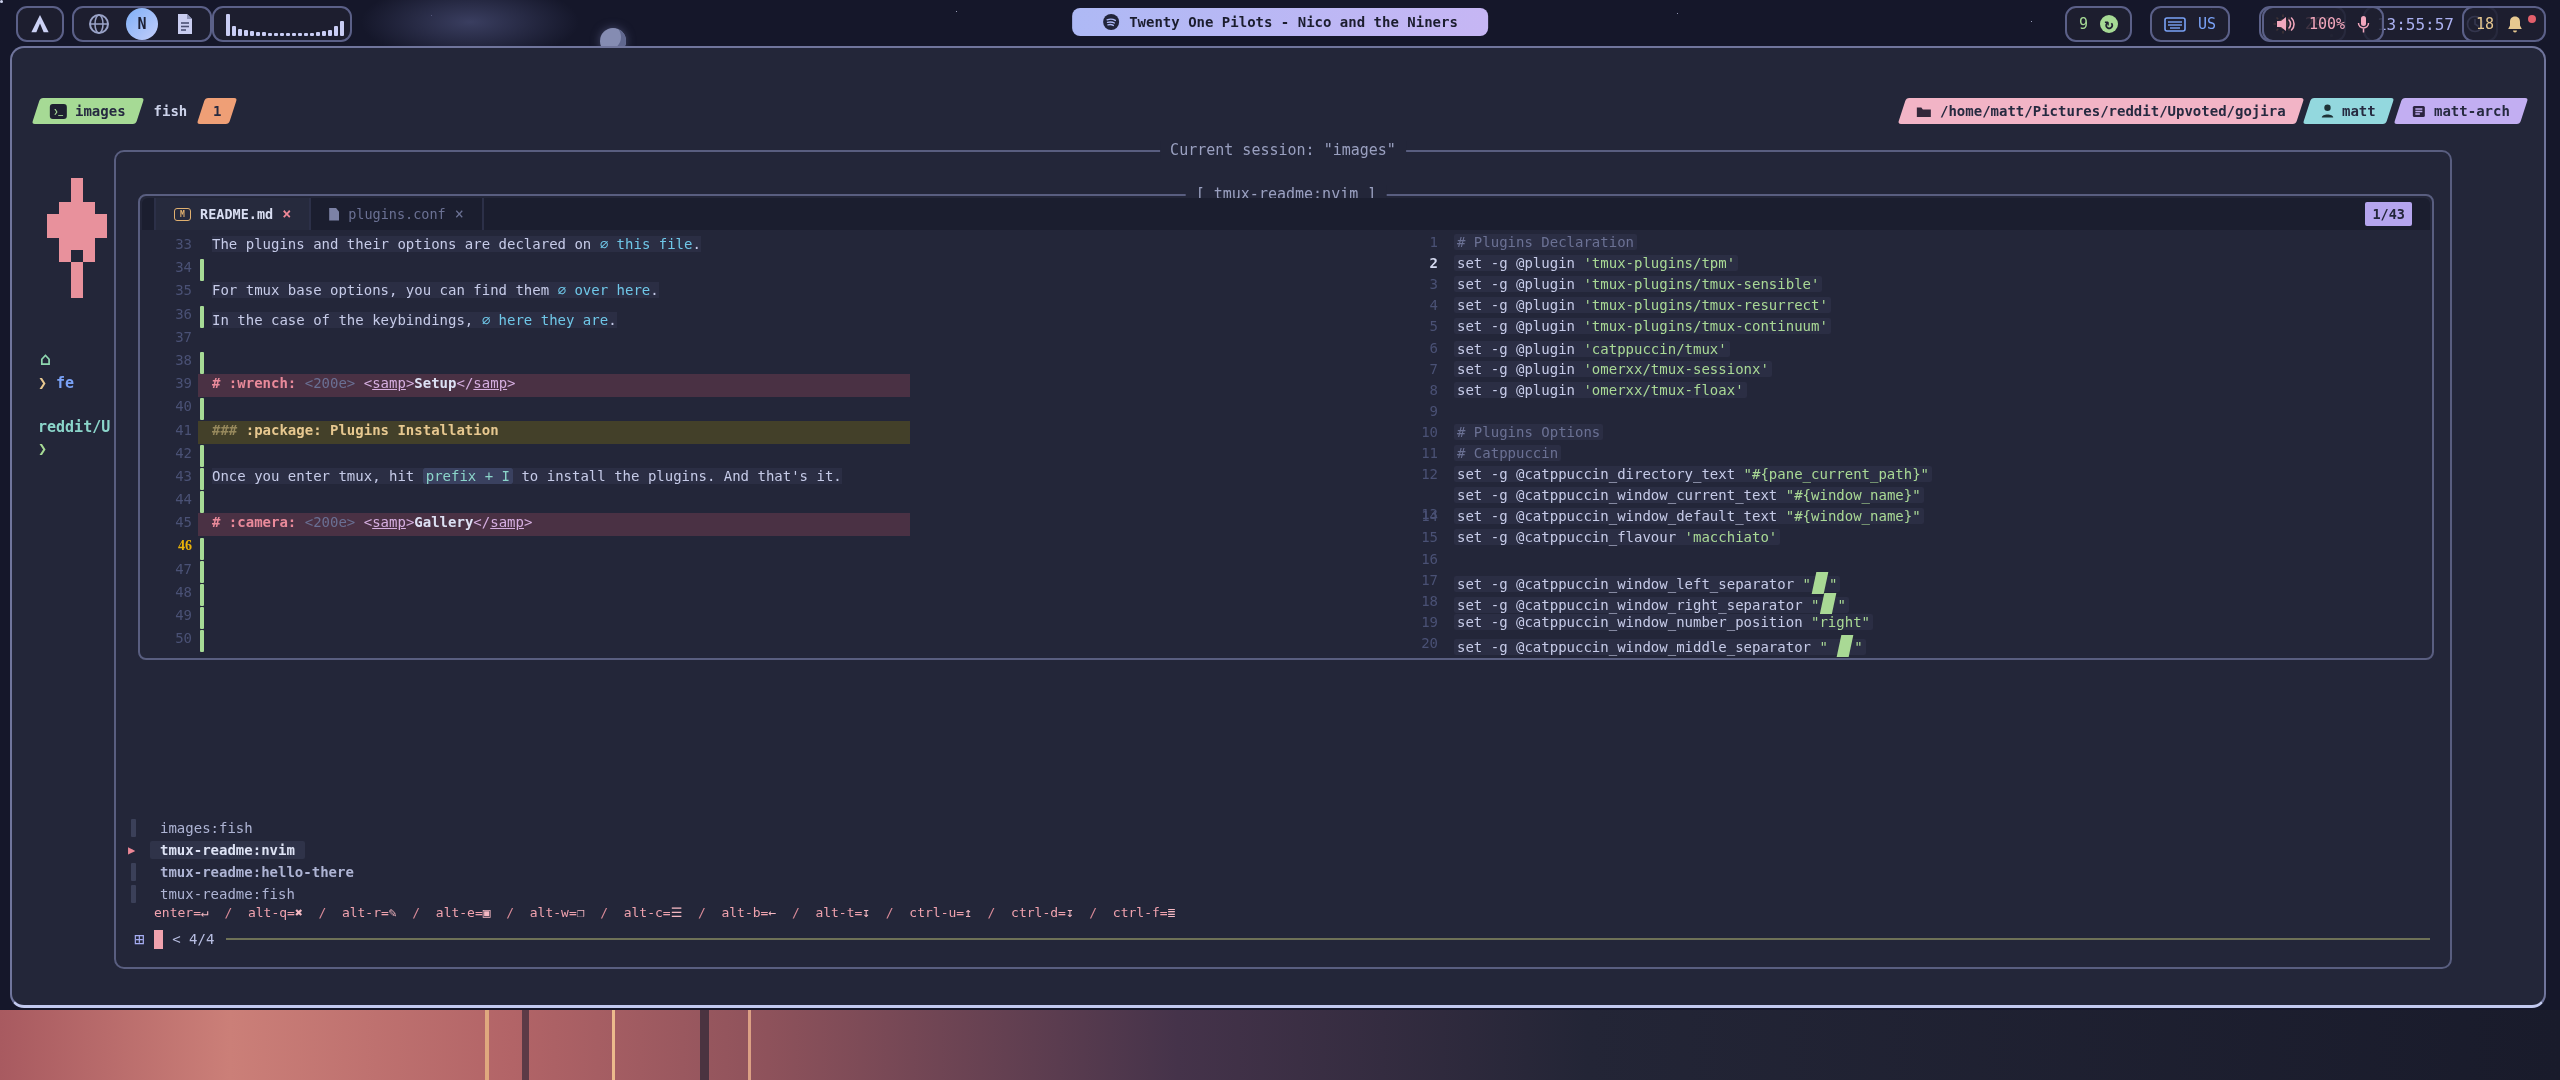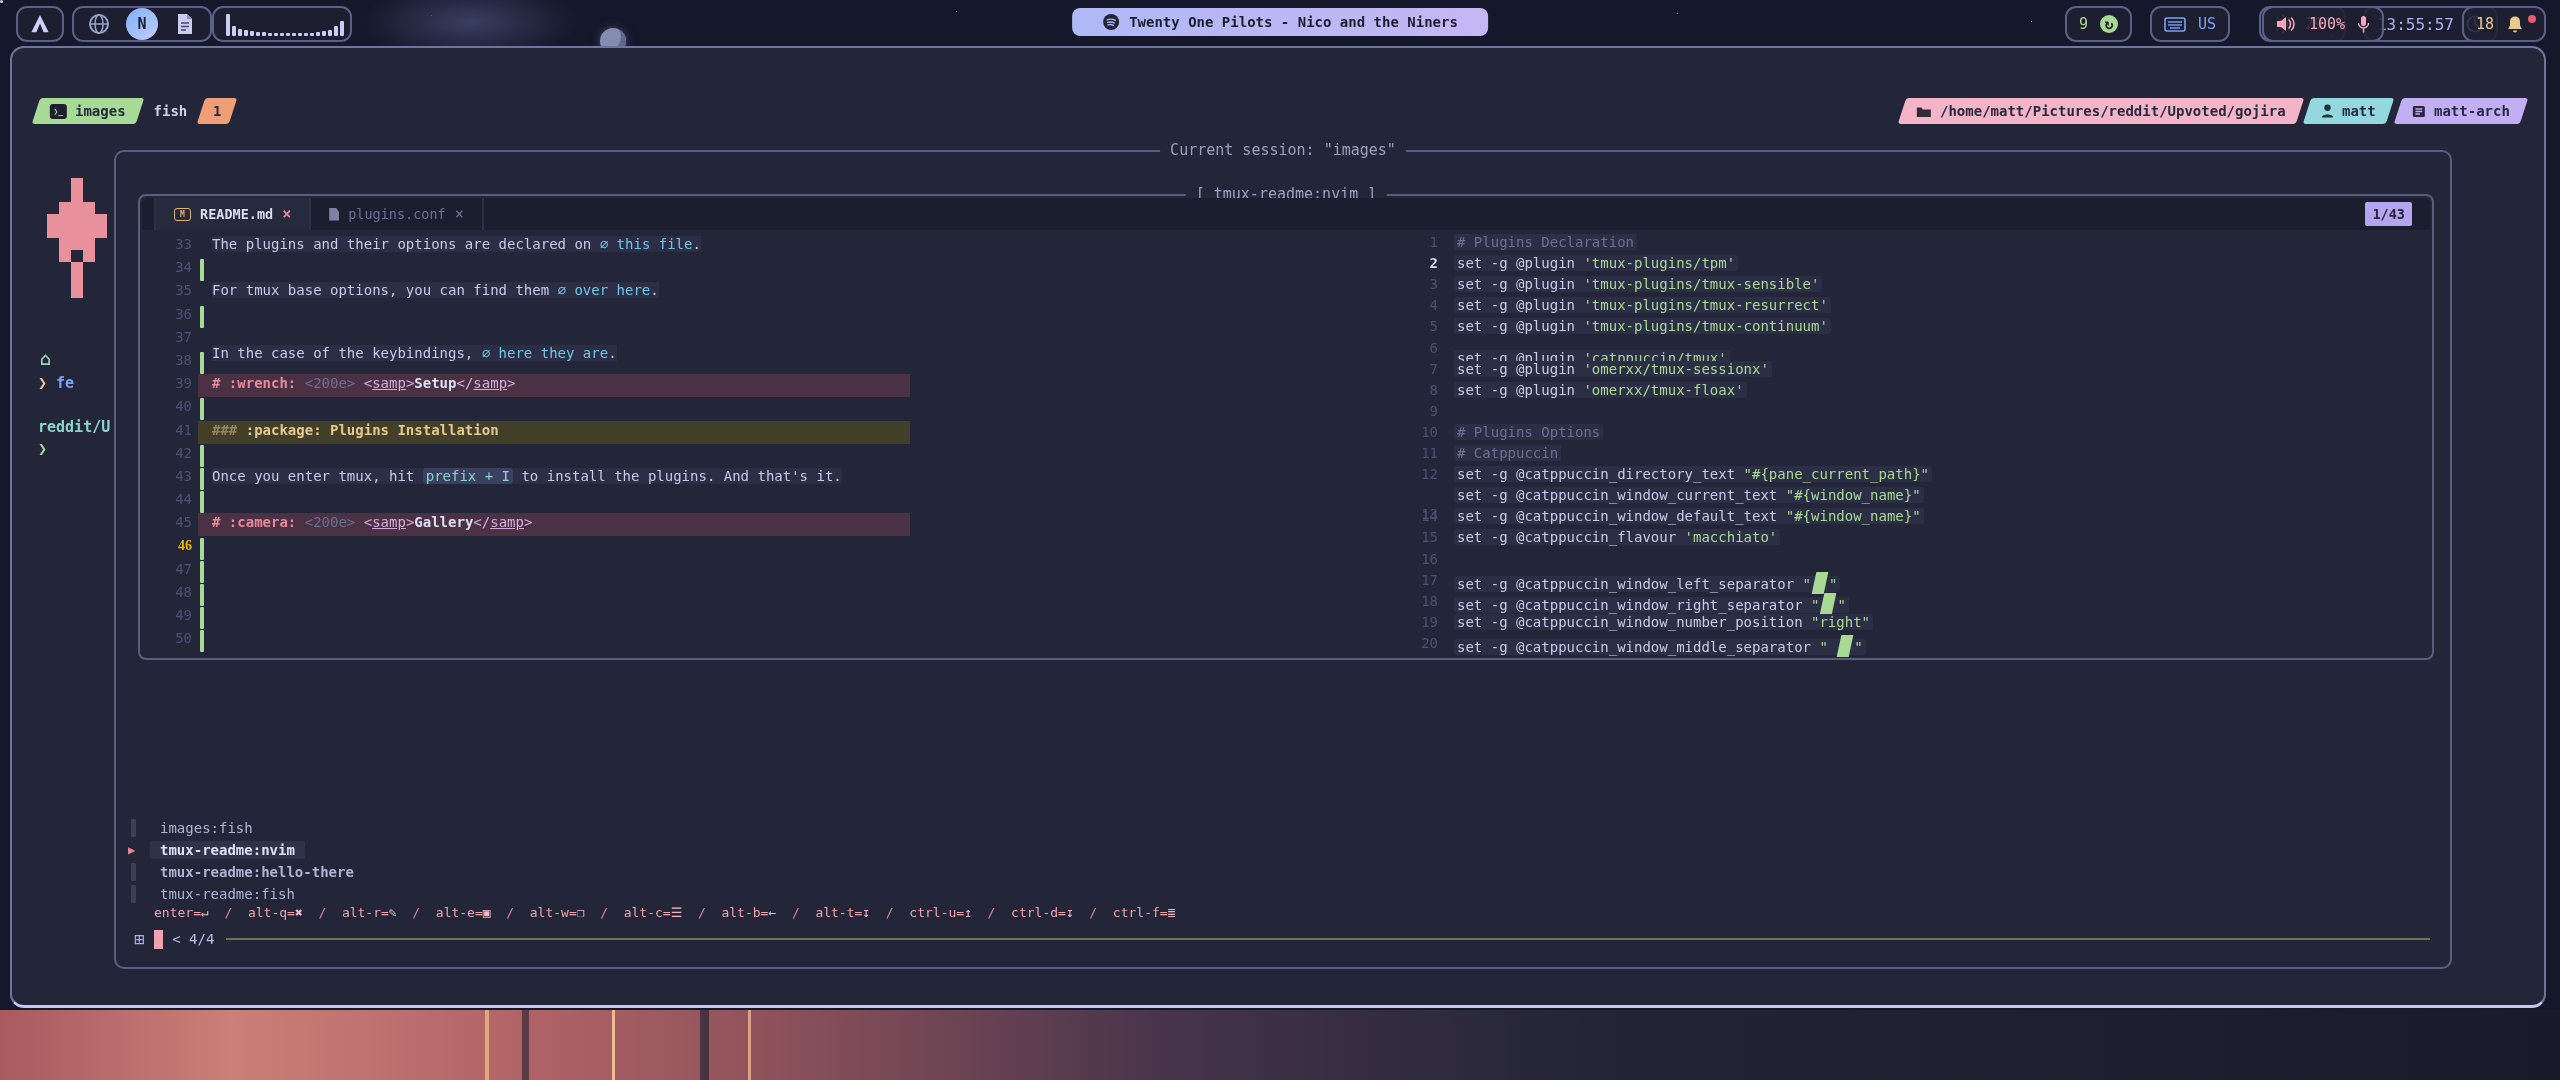--- a/index.html
+++ b/index.html
@@ -368,21 +368,21 @@
       <div class="left-pane">
           <div class="lnum" style="top: 40px;">33</div>
           <div class="ltxt chip" style="top: 40px;"><span class="s-fg">The plugins and their options are declared on </span><span class="s-link">∅ this file</span><span class="s-fg">.</span></div>
           <div class="lnum" style="top: 63.2px;">34</div>
           <div class="gbar" style="top: 63.2px;"></div>
           <div class="lnum" style="top: 86.4px;">35</div>
           <div class="ltxt chip" style="top: 86.4px;"><span class="s-fg">For tmux base options, you can find them </span><span class="s-link">∅ over here</span><span class="s-fg">.</span></div>
           <div class="lnum" style="top: 109.6px;">36</div>
           <div class="gbar" style="top: 109.6px;"></div>
           <div class="lnum" style="top: 132.8px;">37</div>
-          <div class="ltxt chip" style="top: 149px;"><span class="s-fg">In the case of the keybindings, </span><span class="s-link">∅ here they are</span><span class="s-fg">.</span></div>
+          <div class="ltxt chip" style="top: 116px;"><span class="s-fg">In the case of the keybindings, </span><span class="s-link">∅ here they are</span><span class="s-fg">.</span></div>
           <div class="lnum" style="top: 156px;">38</div>
           <div class="gbar" style="top: 156px;"></div>
           <div class="hlbg hl-red" style="top: 178.2px;"></div>
           <div class="lnum" style="top: 179.2px;">39</div>
           <div class="ltxt" style="top: 179.2px;"><span class="s-red"># :wrench: </span><span class="s-dim">&lt;200e&gt; </span><span class="s-tag">&lt;</span><span class="s-tagu">samp</span><span class="s-tag">&gt;</span><span class="s-white">Setup</span><span class="s-tag">&lt;</span><span class="s-tag">/</span><span class="s-tagu">samp</span><span class="s-tag">&gt;</span></div>
           <div class="lnum" style="top: 202.4px;">40</div>
           <div class="gbar" style="top: 202.4px;"></div>
           <div class="hlbg hl-olive" style="top: 224.6px;"></div>
           <div class="lnum" style="top: 225.6px;">41</div>
           <div class="ltxt" style="top: 225.6px;"><span class="s-ydim">### </span><span class="s-yellow">:package: Plugins Installation</span></div>
@@ -412,21 +412,21 @@
           <div class="rtxt" style="top: 38px;"><span class="chip2"><span class="s-cmt"># Plugins Declaration</span></span></div>
           <div class="rnum cur" style="top: 59.1px;">2</div>
           <div class="rtxt" style="top: 59.1px;"><span class="chip2"><span class="s-cfg">set -g @plugin </span><span class="s-str">'tmux-plugins/tpm'</span></span></div>
           <div class="rnum" style="top: 80.2px;">3</div>
           <div class="rtxt" style="top: 80.2px;"><span class="chip2"><span class="s-cfg">set -g @plugin </span><span class="s-str">'tmux-plugins/tmux-sensible'</span></span></div>
           <div class="rnum" style="top: 101.3px;">4</div>
           <div class="rtxt" style="top: 101.3px;"><span class="chip2"><span class="s-cfg">set -g @plugin </span><span class="s-str">'tmux-plugins/tmux-resurrect'</span></span></div>
           <div class="rnum" style="top: 122.4px;">5</div>
           <div class="rtxt" style="top: 122.4px;"><span class="chip2"><span class="s-cfg">set -g @plugin </span><span class="s-str">'tmux-plugins/tmux-continuum'</span></span></div>
           <div class="rnum" style="top: 143.5px;">6</div>
-          <div class="rtxt" style="top: 154px; text-align: center;"><span class="chip2"><span class="s-cfg">set -g @plugin </span><span class="s-str">'catppuccin/tmux'</span></span></div>
+          <div class="rtxt" style="top: 145px; text-align: center;"><span class="chip2"><span class="s-cfg">set -g @plugin </span><span class="s-str">'catppuccin/tmux'</span></span></div>
           <div class="rnum" style="top: 164.6px;">7</div>
           <div class="rtxt" style="top: 164.6px;"><span class="chip2"><span class="s-cfg">set -g @plugin </span><span class="s-str">'omerxx/tmux-sessionx'</span></span></div>
           <div class="rnum" style="top: 185.7px;">8</div>
           <div class="rtxt" style="top: 185.7px;"><span class="chip2"><span class="s-cfg">set -g @plugin </span><span class="s-str">'omerxx/tmux-floax'</span></span></div>
           <div class="rnum" style="top: 206.8px;">9</div>
           <div class="rnum" style="top: 227.9px;">10</div>
           <div class="rtxt" style="top: 227.9px;"><span class="chip2"><span class="s-cmt"># Plugins Options</span></span></div>
           <div class="rnum" style="top: 249px;">11</div>
           <div class="rtxt" style="top: 249px;"><span class="chip2"><span class="s-cmt"># Catppuccin</span></span></div>
           <div class="rnum" style="top: 270.1px;">12</div>

